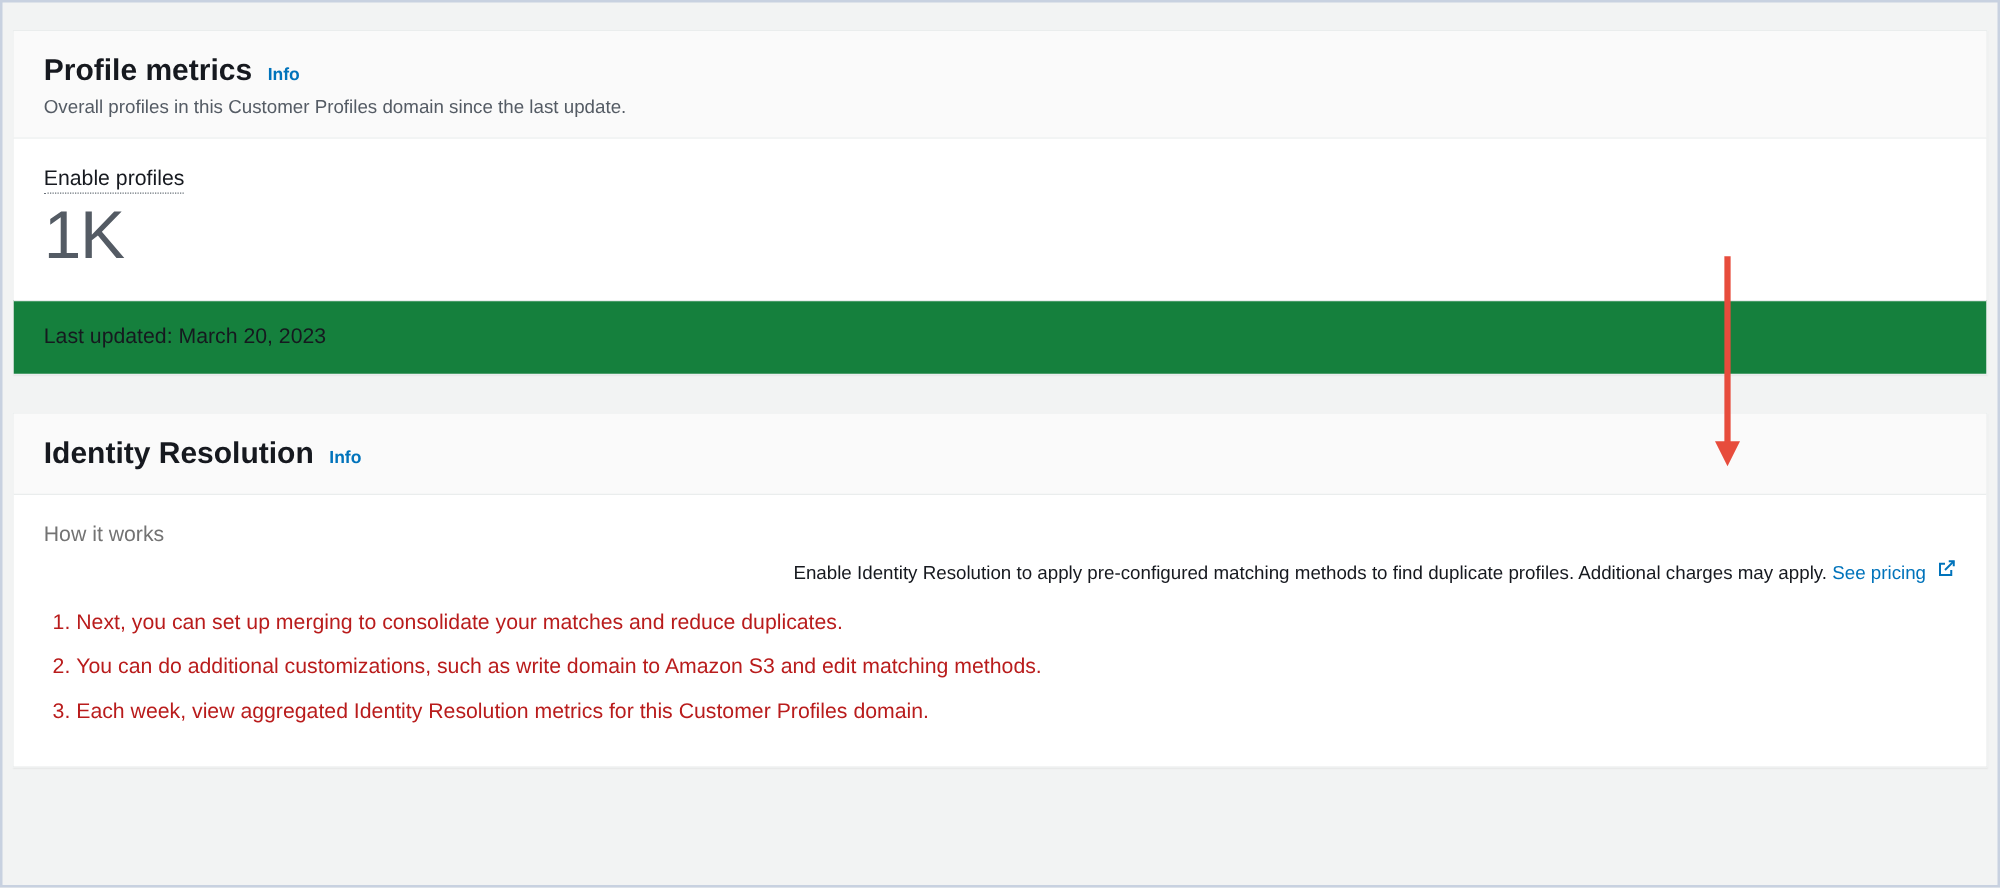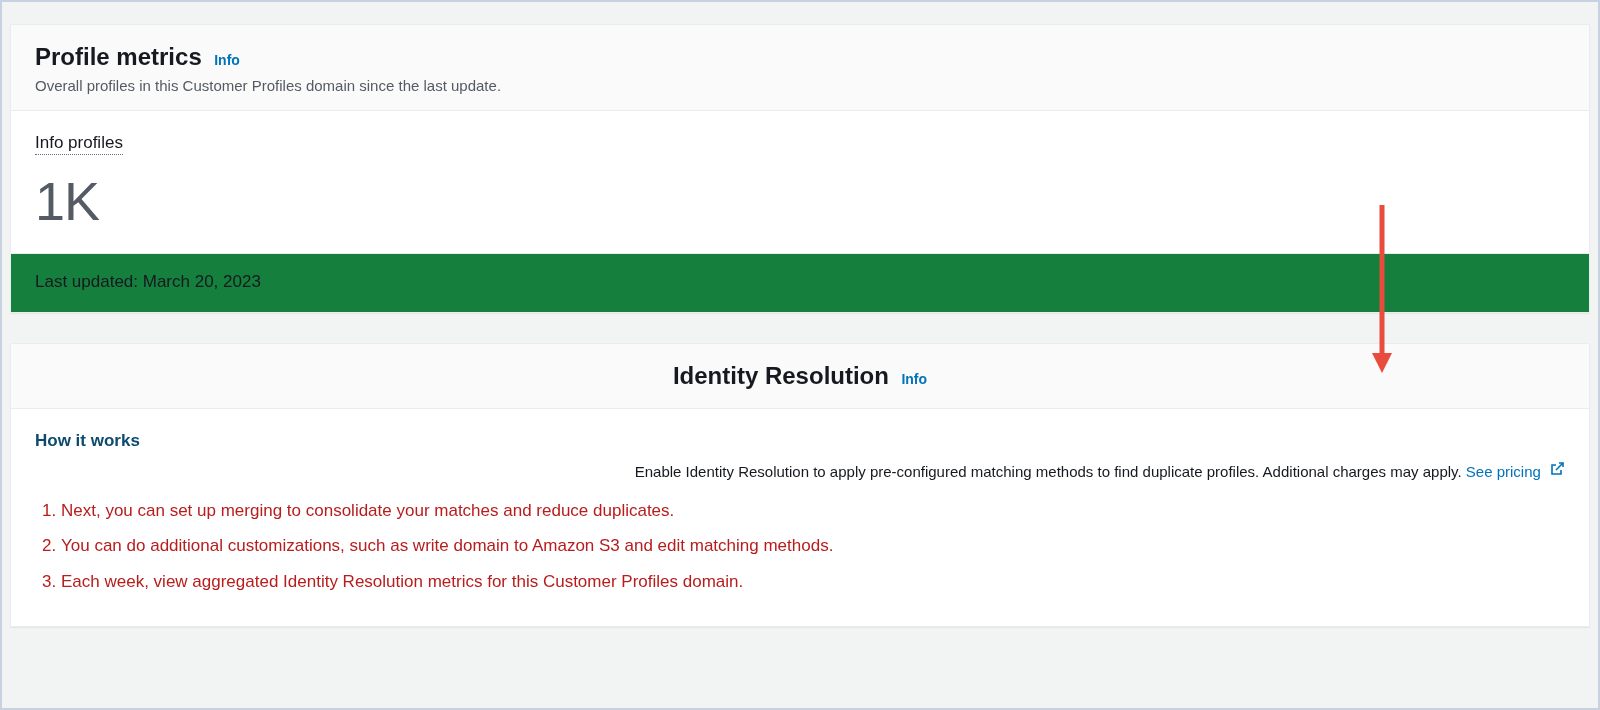--- a/index.html
+++ b/index.html
@@ -28,21 +28,20 @@
     .panel-header {
       padding: 18px 24px 16px 24px;
       border-bottom: 1px solid #eaeded;
       background: #fafafa;
     }
     .panel-header.with-action {
       display: flex;
       justify-content: space-between;
       align-items: center;
       padding: 18px 24px;
-      flex-direction: column;
     }
     .panel-title {
       font-size: 24px;
       font-weight: 700;
       color: #16191f;
       display: inline-block;
       margin-right: 8px;
     }
     .info-link {
       font-size: 14px;
@@ -65,21 +64,21 @@
       font-size: 17px;
       color: #16191f;
       border-bottom: 1px dotted #687078;
       display: inline-block;
       padding-bottom: 1px;
     }
     .metric-value {
       font-size: 54px;
       font-weight: 300;
       color: #545b64;
-      margin-top: 17px;
+      margin-top: 4px;
       line-height: 1.1;
       letter-spacing: -1px;
     }
     .panel-footer {
       padding: 18px 24px 20px 24px;
       border-top: 1px solid #eaeded;
       font-size: 17px;
       color: #16191f;
       background: #15803d;
     }
@@ -88,22 +87,22 @@
       border: 1px solid #545b64;
       color: #16191f;
       font-size: 16px;
       font-weight: 700;
       padding: 9px 24px;
       border-radius: 2px;
       cursor: pointer;
     }
     .body-heading {
       font-size: 17px;
-      font-weight: 700;
-      color: #0c4a6e;
+      font-weight: 400;
+      color: #737373;
       margin-bottom: 10px;
     }
     .body-text {
       font-size: 15px;
       color: #16191f;
       margin-bottom: 14px;
       line-height: 1.5;
       text-align: right;
     }
     .link {
@@ -138,21 +137,21 @@
 
   <div class="panel" style="margin-top:18px; margin-left:4px; margin-right:4px;">
     <div class="panel-header">
       <div>
         <span class="panel-title">Profile metrics</span>
         <span class="info-link">Info</span>
       </div>
       <div class="panel-subtitle">Overall profiles in this Customer Profiles domain since the last update.</div>
     </div>
     <div class="panel-body">
-      <div class="metric-label">Info profiles</div>
+      <div class="metric-label">Enable profiles</div>
       <div class="metric-value">1K</div>
     </div>
     <div class="panel-footer">
       <span>Last updated: March 20, 2023</span>
     </div>
   </div>
 
   <div class="panel" style="margin-left:4px; margin-right:4px;">
     <div class="panel-header with-action">
       <div>

